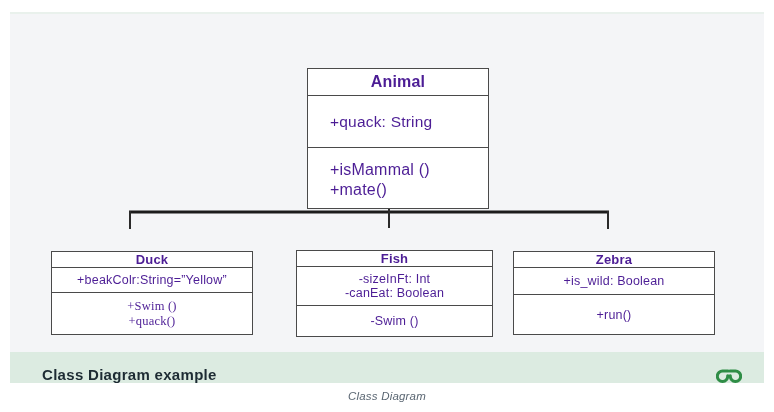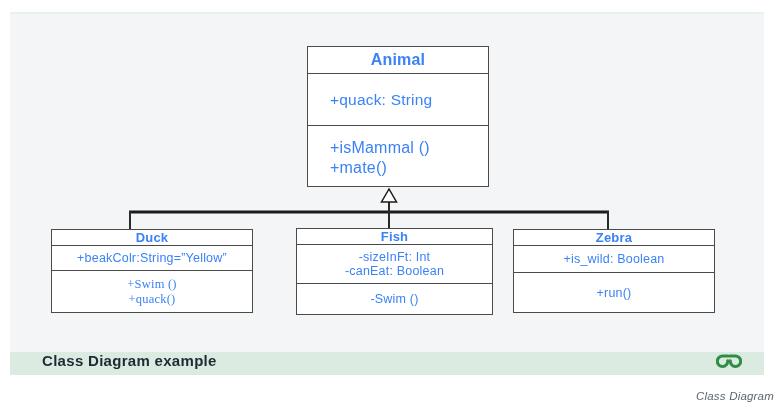--- a/index.html
+++ b/index.html
@@ -13,21 +13,21 @@
     position: absolute; left: 10px; top: 12px; width: 754px; height: 340px;
     background: #f4f5f7; border-top: 2px solid #e9f1ec;
   }
 
   
   .connector { position: absolute; left: 0; top: 0; width: 774px; height: 412px; pointer-events: none; }
 
   
   .class-box {
     position: absolute; background: #ffffff; border: 1px solid #4a4a4a;
-    color: #3b82f6; display: flex; flex-direction: column;
+    color: #4c1d95; display: flex; flex-direction: column; margin-top: 22px;
   }
   .cb-section { display: flex; flex-direction: column; justify-content: center; }
   .cb-title { border-bottom: 1px solid #4a4a4a; align-items: center; font-weight: bold; letter-spacing: .2px; }
   .cb-attrs { border-bottom: 1px solid #4a4a4a; }
   .cb-line { white-space: nowrap; letter-spacing: .2px; }
 
   
   .box-animal { left: 307px; top: 46px; width: 182px; height: 141px; }
   .box-animal .cb-title   { height: 27px; font-size: 16px; }
   .box-animal .cb-attrs   { height: 52px; align-items: flex-start; padding-left: 22px; font-size: 15.5px; line-height: 21px; }
@@ -46,32 +46,32 @@
   .box-fish  { left: 296px; top: 228px; width: 197px; height: 87px; }
   .box-fish .cb-attrs   { height: 39px; line-height: 14px; }
   .box-fish .cb-methods { flex: 1; }
 
   .box-zebra { left: 513px; top: 229px; width: 202px; height: 84px; }
   .box-zebra .cb-attrs   { height: 27px; }
   .box-zebra .cb-methods { flex: 1; }
 
   
   .footer-bar {
-    position: absolute; left: 10px; top: 352px; width: 754px; height: 23px;
-    background: #dcebe1; display: flex; align-items: flex-start;
+    position: absolute; left: 10px; top: 352px; width: 754px; height: 31px;
+    background: #dcebe1; display: flex; align-items: flex-end;
     padding: 0 22px 0 32px;
   }
   .footer-title {
     font-size: 15px; font-weight: bold; color: #1d2b33; letter-spacing: .3px; flex: 1;
   }
   .footer-logo { display: flex; align-items: center; }
 
   
   .caption {
-    position: absolute; left: 0; top: 390px; width: 774px; text-align: right;
+    position: absolute; left: 0; top: 390px; width: 774px; text-align: center;
     font-style: italic; font-size: 11.5px; color: #5a6672; letter-spacing: .2px;
   }
 </style>
 </head>
 <body>
 
 <div class="page">
 
   <div class="panel"></div>
 

